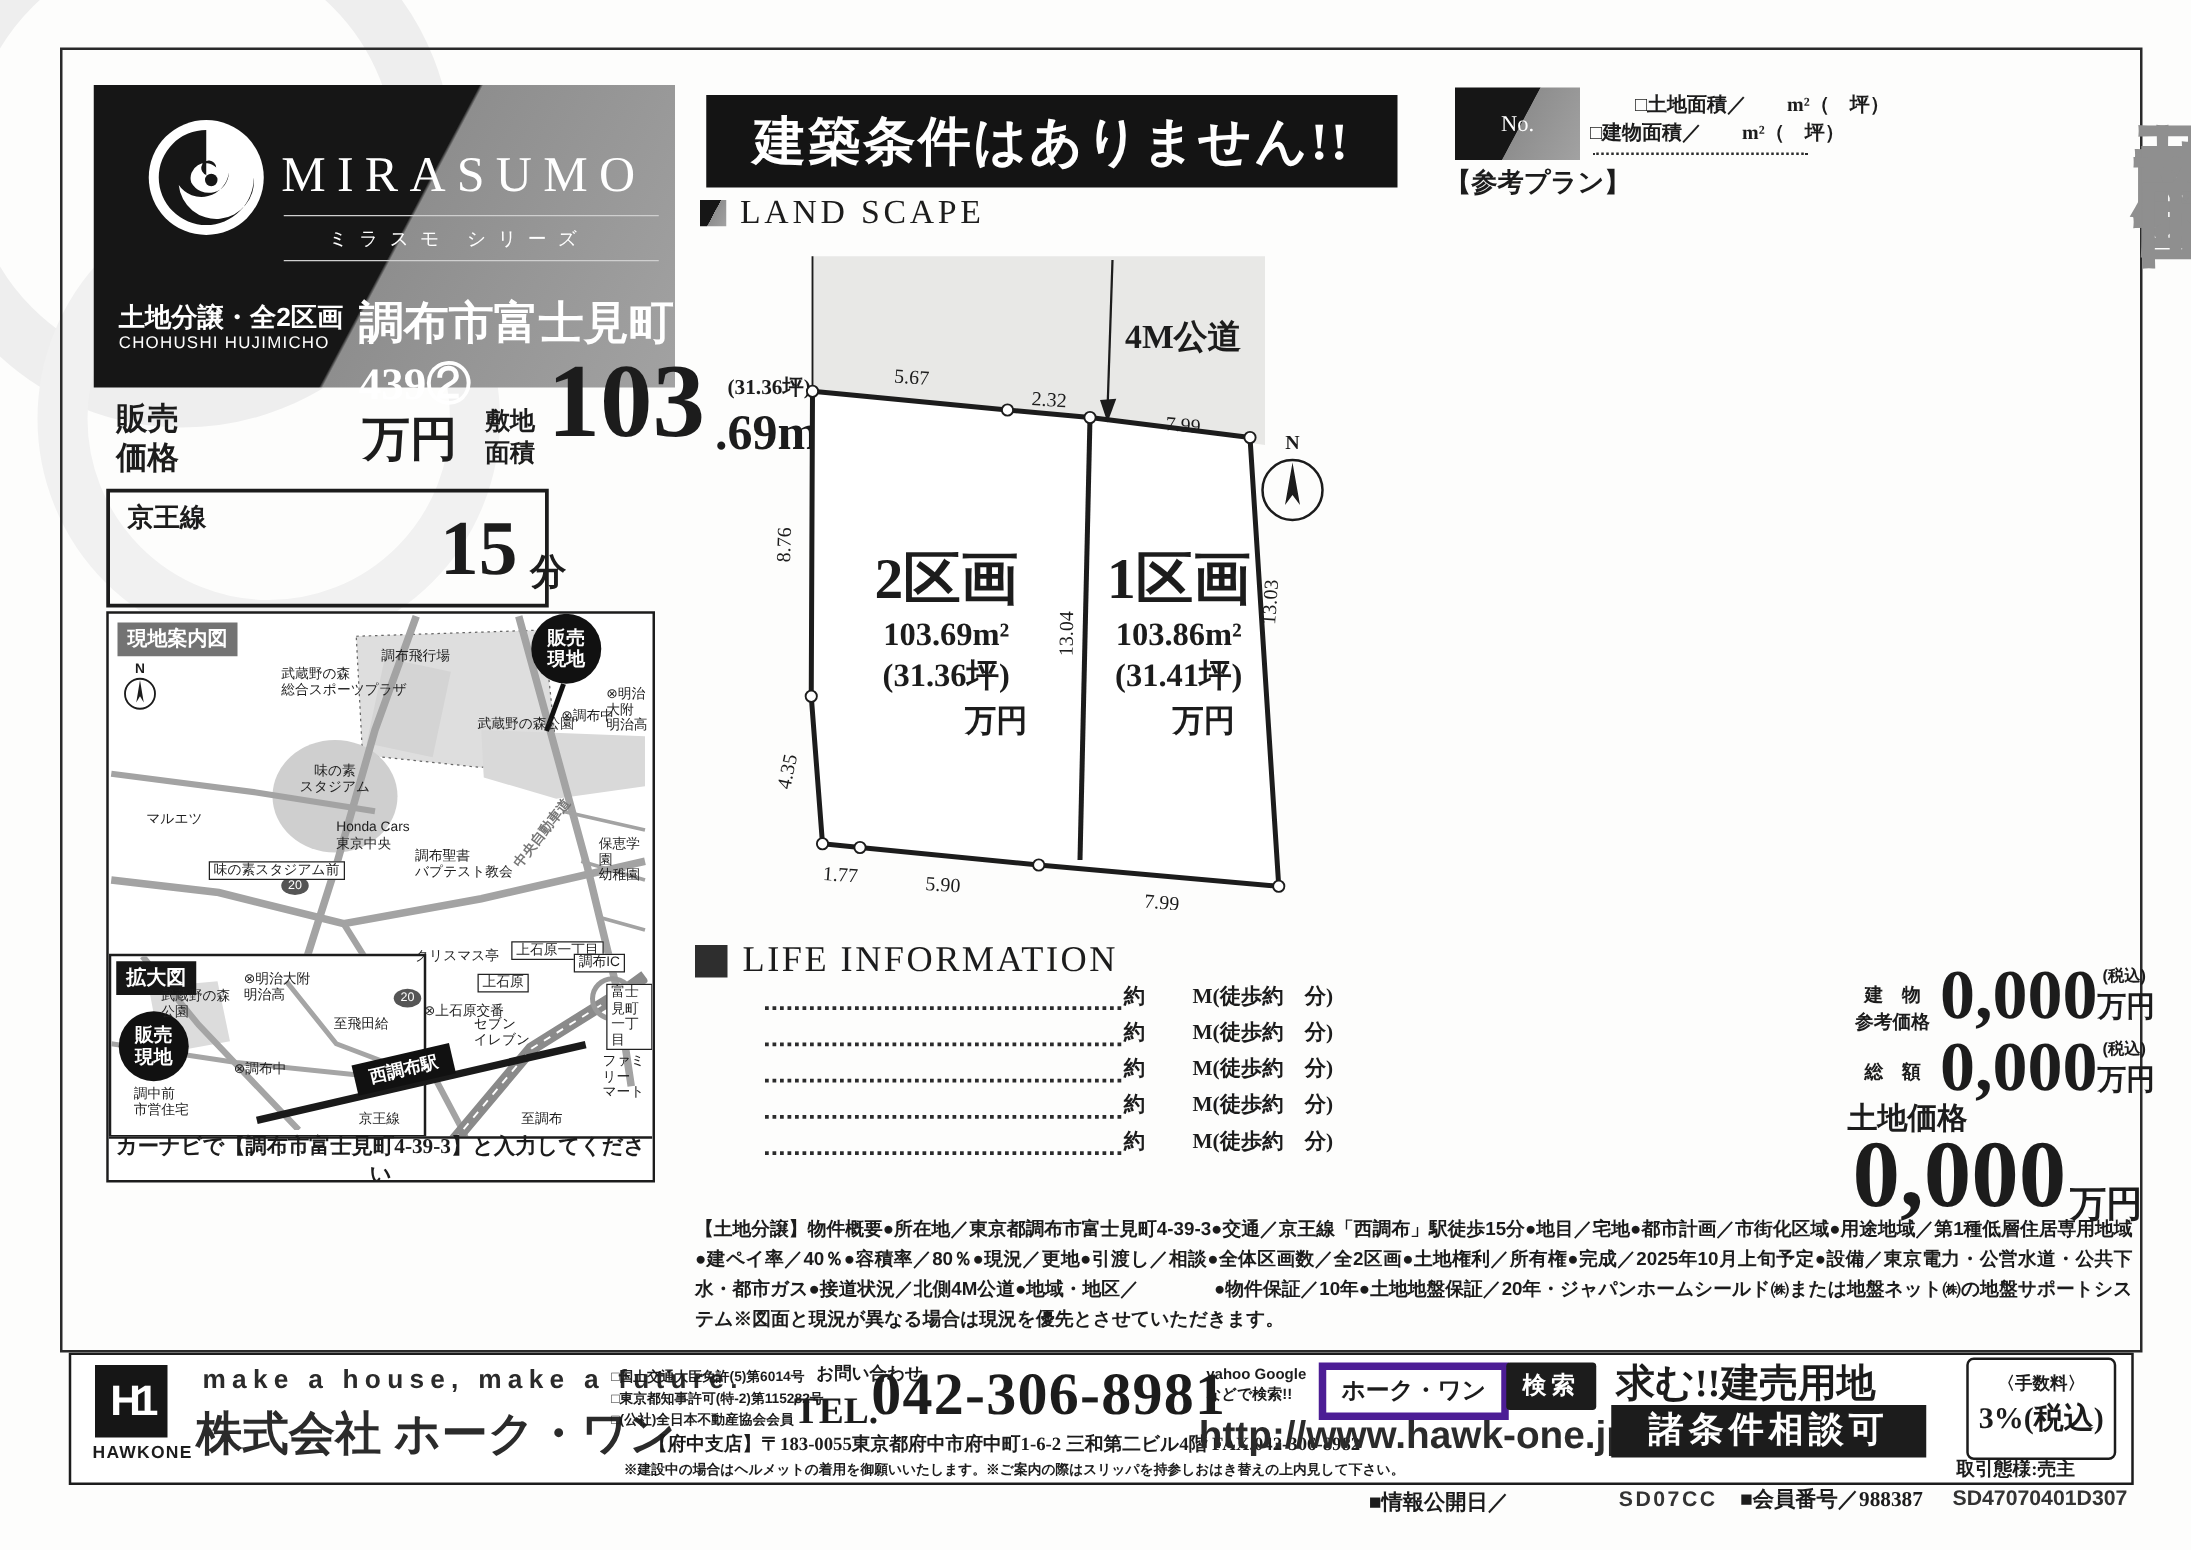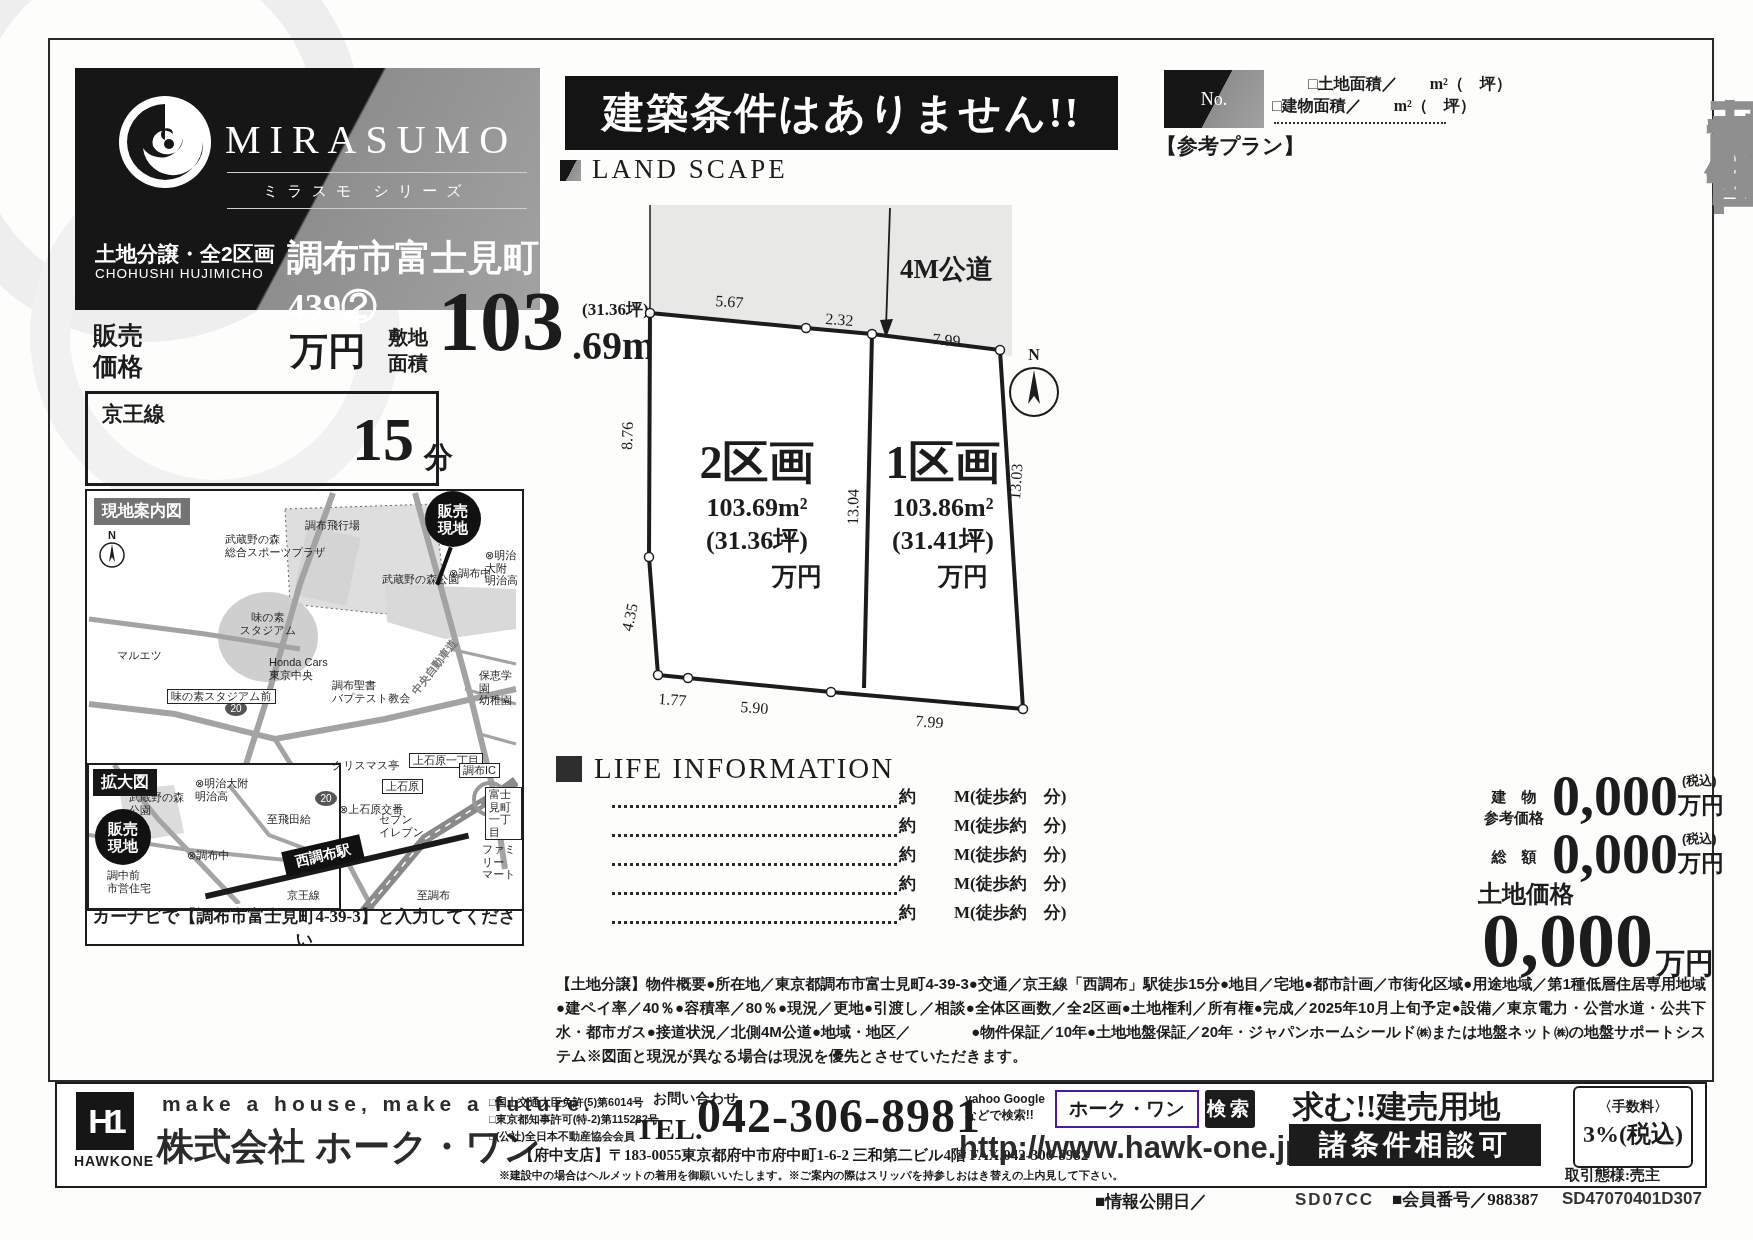--- a/index.html
+++ b/index.html
@@ -297,22 +297,22 @@
     <div>□東京都知事許可(特-2)第115282号</div>
     <div>□(公社)全日本不動産協会会員</div>
   </div>
   <div class="abs ser b" style="left:596px;top:6px;font-size:14px;">お問い合わせ</div>
   <div class="abs ser b" style="left:578px;top:28px;font-size:30px;">TEL.</div>
   <div class="abs ser b" style="left:640px;top:4px;font-size:48px;letter-spacing:1px;">042-306-8981</div>
   <div class="abs ser b" style="left:462px;top:62px;font-size:15px;">【府中支店】〒183-0055東京都府中市府中町1-6-2 三和第二ビル4階 FAX.042-306-8982</div>
   <div class="abs b" style="left:442px;top:84px;font-size:11px;">※建設中の場合はヘルメットの着用を御願いいたします。※ご案内の際はスリッパを持参しおはき替えの上内見して下さい。</div>
   <div class="abs b pre" style="left:908px;top:8px;font-size:12px;line-height:1.3;">yahoo Google
 などで検索!!</div>
-  <div class="abs ctr b" style="left:998px;top:6px;width:140px;height:34px;border:2px solid #4c1d95;font-size:19px;line-height:34px;">ホーク・ワン</div>
-  <div class="abs ctr b" style="left:1148px;top:6px;width:50px;height:38px;background:#1c1c1c;color:#fff;font-size:19px;line-height:38px;letter-spacing:4px;border-radius:3px;text-align:center;">検索</div>
+  <div class="abs ctr b" style="left:998px;top:6px;width:140px;height:34px;border:6px solid #4c1d95;font-size:19px;line-height:34px;">ホーク・ワン</div>
+  <div class="abs ctr b" style="left:1148px;top:6px;width:72px;height:38px;background:#1c1c1c;color:#fff;font-size:19px;line-height:38px;letter-spacing:4px;border-radius:3px;text-align:center;">検索</div>
   <div class="abs b" style="left:902px;top:46px;font-size:31px;color:#2b2b2b;">http://www.hawk-one.jp/</div>
   <div class="abs ctr ser b" style="left:1232px;top:40px;width:252px;height:42px;background:#1c1c1c;color:#fff;font-size:28px;line-height:42px;letter-spacing:4px;">諸条件相談可</div>
   <div class="abs ser b" style="left:1236px;top:2px;font-size:31px;">求む!!建売用地</div>
   <div class="abs ctr" style="left:1516px;top:2px;width:116px;height:78px;border:2px solid #1c1c1c;border-radius:6px;">
     <div class="ser b" style="font-size:14px;margin-top:10px;">〈手数料〉</div>
     <div class="ser b" style="font-size:24px;margin-top:2px;">3%(税込)</div>
   </div>
   <div class="abs ser b" style="left:1508px;top:82px;font-size:15px;">取引態様:売主</div>
 </div>
 

